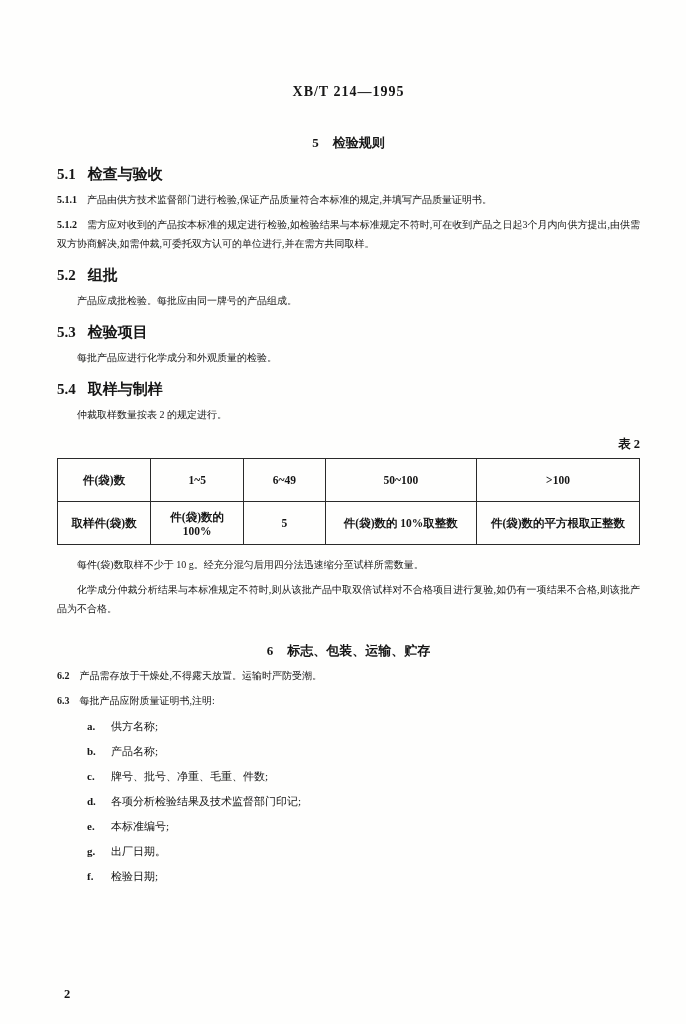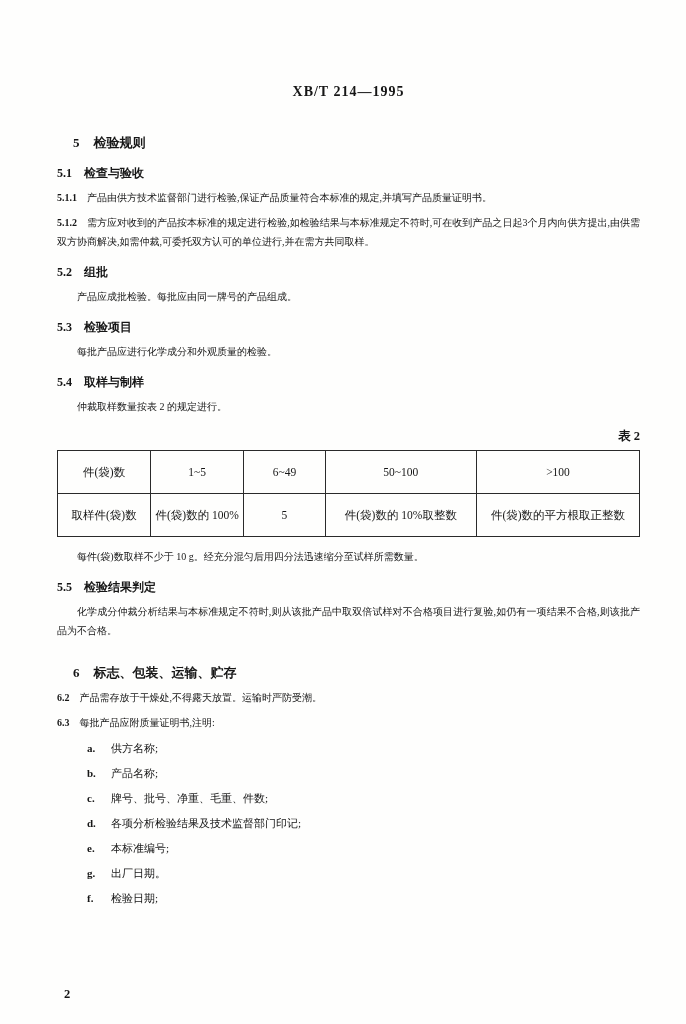--- a/index.html
+++ b/index.html
@@ -23,28 +23,29 @@
     top: 0;
   }
   .doc-header {
     margin-top: 84px;
     text-align: center;
     font-weight: bold;
     font-size: 14px;
     letter-spacing: 1px;
   }
   .sec-heading {
-    margin: 34px 0 0 16px;
+    margin: 34px 0 0 0;
     font-size: 13px;
     font-weight: bold;
+    text-align: center;
   }
   .sec-heading .num { margin-right: 14px; }
   .sub-heading {
     margin: 13px 0 0 0;
-    font-size: 12px;
+    font-size: 15px;
     font-weight: bold;
   }
   .sub-heading .num { margin-right: 12px; }
   p.clause, p.body-par {
     margin: 6px 0 0 0;
     font-size: 10px;
     line-height: 19px;
     text-align: justify;
   }
   p.body-par { text-indent: 2em; }
@@ -55,20 +56,21 @@
   .tbl-caption {
     margin: 12px 0 5px 0;
     text-align: right;
     font-size: 12.5px;
     font-weight: bold;
   }
   table.t2 {
     width: 100%;
     border-collapse: collapse;
     font-size: 11.5px;
+    font-weight: bold;
   }
   table.t2 td {
     border: 1.4px solid #2a2a2a;
     height: 38px;
     text-align: center;
     vertical-align: middle;
     padding: 2px 4px;
   }
   .sec6-gap { margin-top: 24px; }
   .list-item {
@@ -152,23 +154,20 @@
           <td>件(袋)数的 100%</td>
           <td>5</td>
           <td>件(袋)数的 10%取整数</td>
           <td>件(袋)数的平方根取正整数</td>
         </tr>
       </tbody>
     </table>
 
     <p class="body-par" style="margin-top:10px">每件(袋)数取样不少于 10 g。经充分混匀后用四分法迅速缩分至试样所需数量。</p>
 
-    <div class="sub-heading">
-      <span class="num">5.5</span><span>检验结果判定</span>
-    </div>
     <p class="body-par">化学成分仲裁分析结果与本标准规定不符时,则从该批产品中取双倍试样对不合格项目进行复验,如仍有一项结果不合格,则该批产品为不合格。</p>
 
     <div class="sec-heading sec6-gap">
       <span class="num">6</span><span>标志、包装、运输、贮存</span>
     </div>
 
 
     <p class="clause">
       <span class="cnum">6.2</span><span>产品需存放于干燥处,不得露天放置。运输时严防受潮。</span>
     </p>

